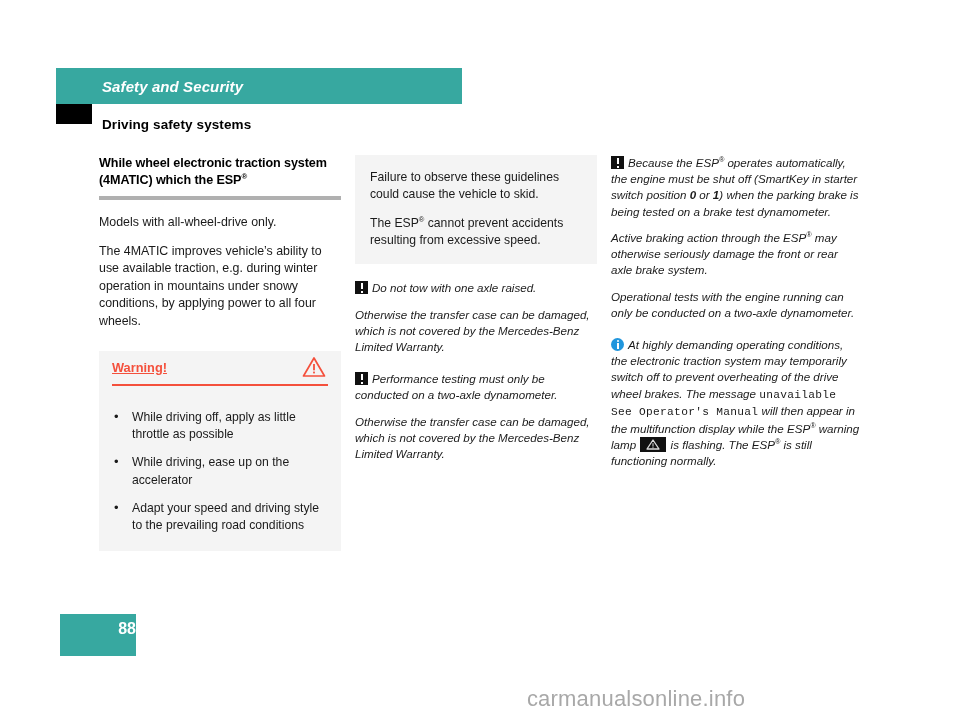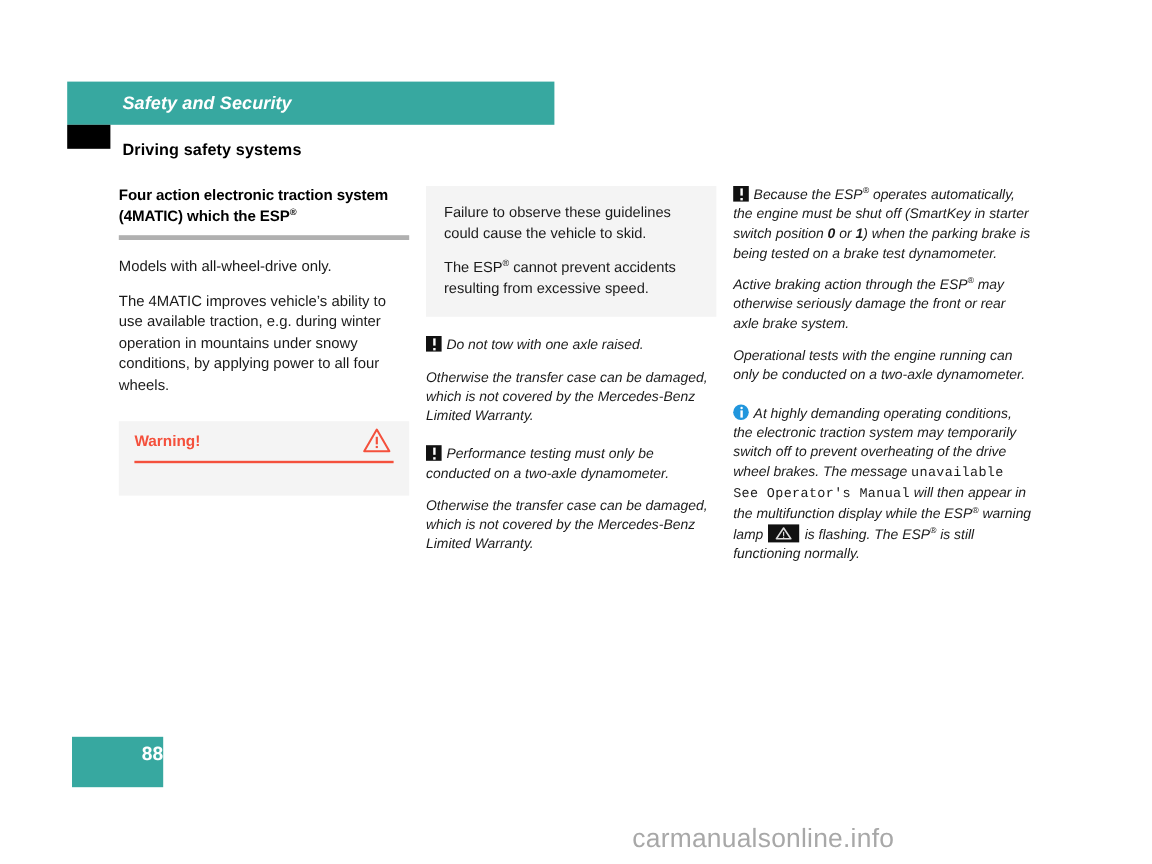--- a/index.html
+++ b/index.html
@@ -114,20 +114,21 @@
     border-bottom: 2px solid #f4503c;
     margin: 0 13px;
   }
   #warning-label {
     position: absolute;
     left: 0;
     top: 9px;
     font-size: 12.8px;
     font-weight: bold;
     color: #f4503c;
+    text-decoration: underline;
   }
   #warning-triangle {
     position: absolute;
     right: 2px;
     top: 5px;
   }
   #warning-body {
     padding: 11px 13px 16px 13px;
   }
   #warning-body p.body { font-size: 12.2px; margin-bottom: 10px; }
@@ -268,41 +269,46 @@
 <body>
 
 <div id="chapter-bar"></div>
 <div id="chapter-title">Safety and Security</div>
 <div id="section-swatch"></div>
 <div id="section-title">Driving safety systems</div>
 
 <div class="col" id="col-1">
 
   <h2 class="subhead">
-    <span>Four action electronic traction system</span><br>
+    <span>While wheel electronic traction system</span><br>
     <span>(4MATIC) which the ESP</span><sup class="reg">®</sup>
   </h2>
   <div class="rule"></div>
 
   <p class="body">Models with all-wheel-drive only.</p>
   <p class="body">The 4MATIC improves vehicle’s ability to use available traction, e.g. during winter operation in mountains under snowy conditions, by applying power to all four wheels.</p>
 
   <div id="warning-box">
     <div id="warning-head">
       <span id="warning-label">Warning!</span>
       <span id="warning-triangle">
         <svg width="24" height="22" viewBox="0 0 24 22" aria-hidden="true">
           <path d="M12 2 L22.5 20 L1.5 20 Z" fill="none" stroke="#f4503c" stroke-width="1.7" stroke-linejoin="round"></path>
           <rect x="11.1" y="8" width="1.8" height="6.3" fill="#f4503c"></rect>
           <rect x="11.1" y="15.6" width="1.8" height="1.8" fill="#f4503c"></rect>
         </svg>
       </span>
     </div>
     <div id="warning-body">
 
+      <ul class="bullets">
+        <li>While driving off, apply as little throttle as possible</li>
+        <li>While driving, ease up on the accelerator</li>
+        <li>Adapt your speed and driving style to the prevailing road conditions</li>
+      </ul>
     </div>
   </div>
 </div>
 
 <div class="col" id="col-2">
 
   <div id="guideline-box">
     <p class="body">Failure to observe these guidelines could cause the vehicle to skid.</p>
     <p class="body" style="margin-bottom:0"><span>The ESP</span><sup class="reg">®</sup><span> cannot prevent accidents resulting from excessive speed.</span></p>
   </div>

